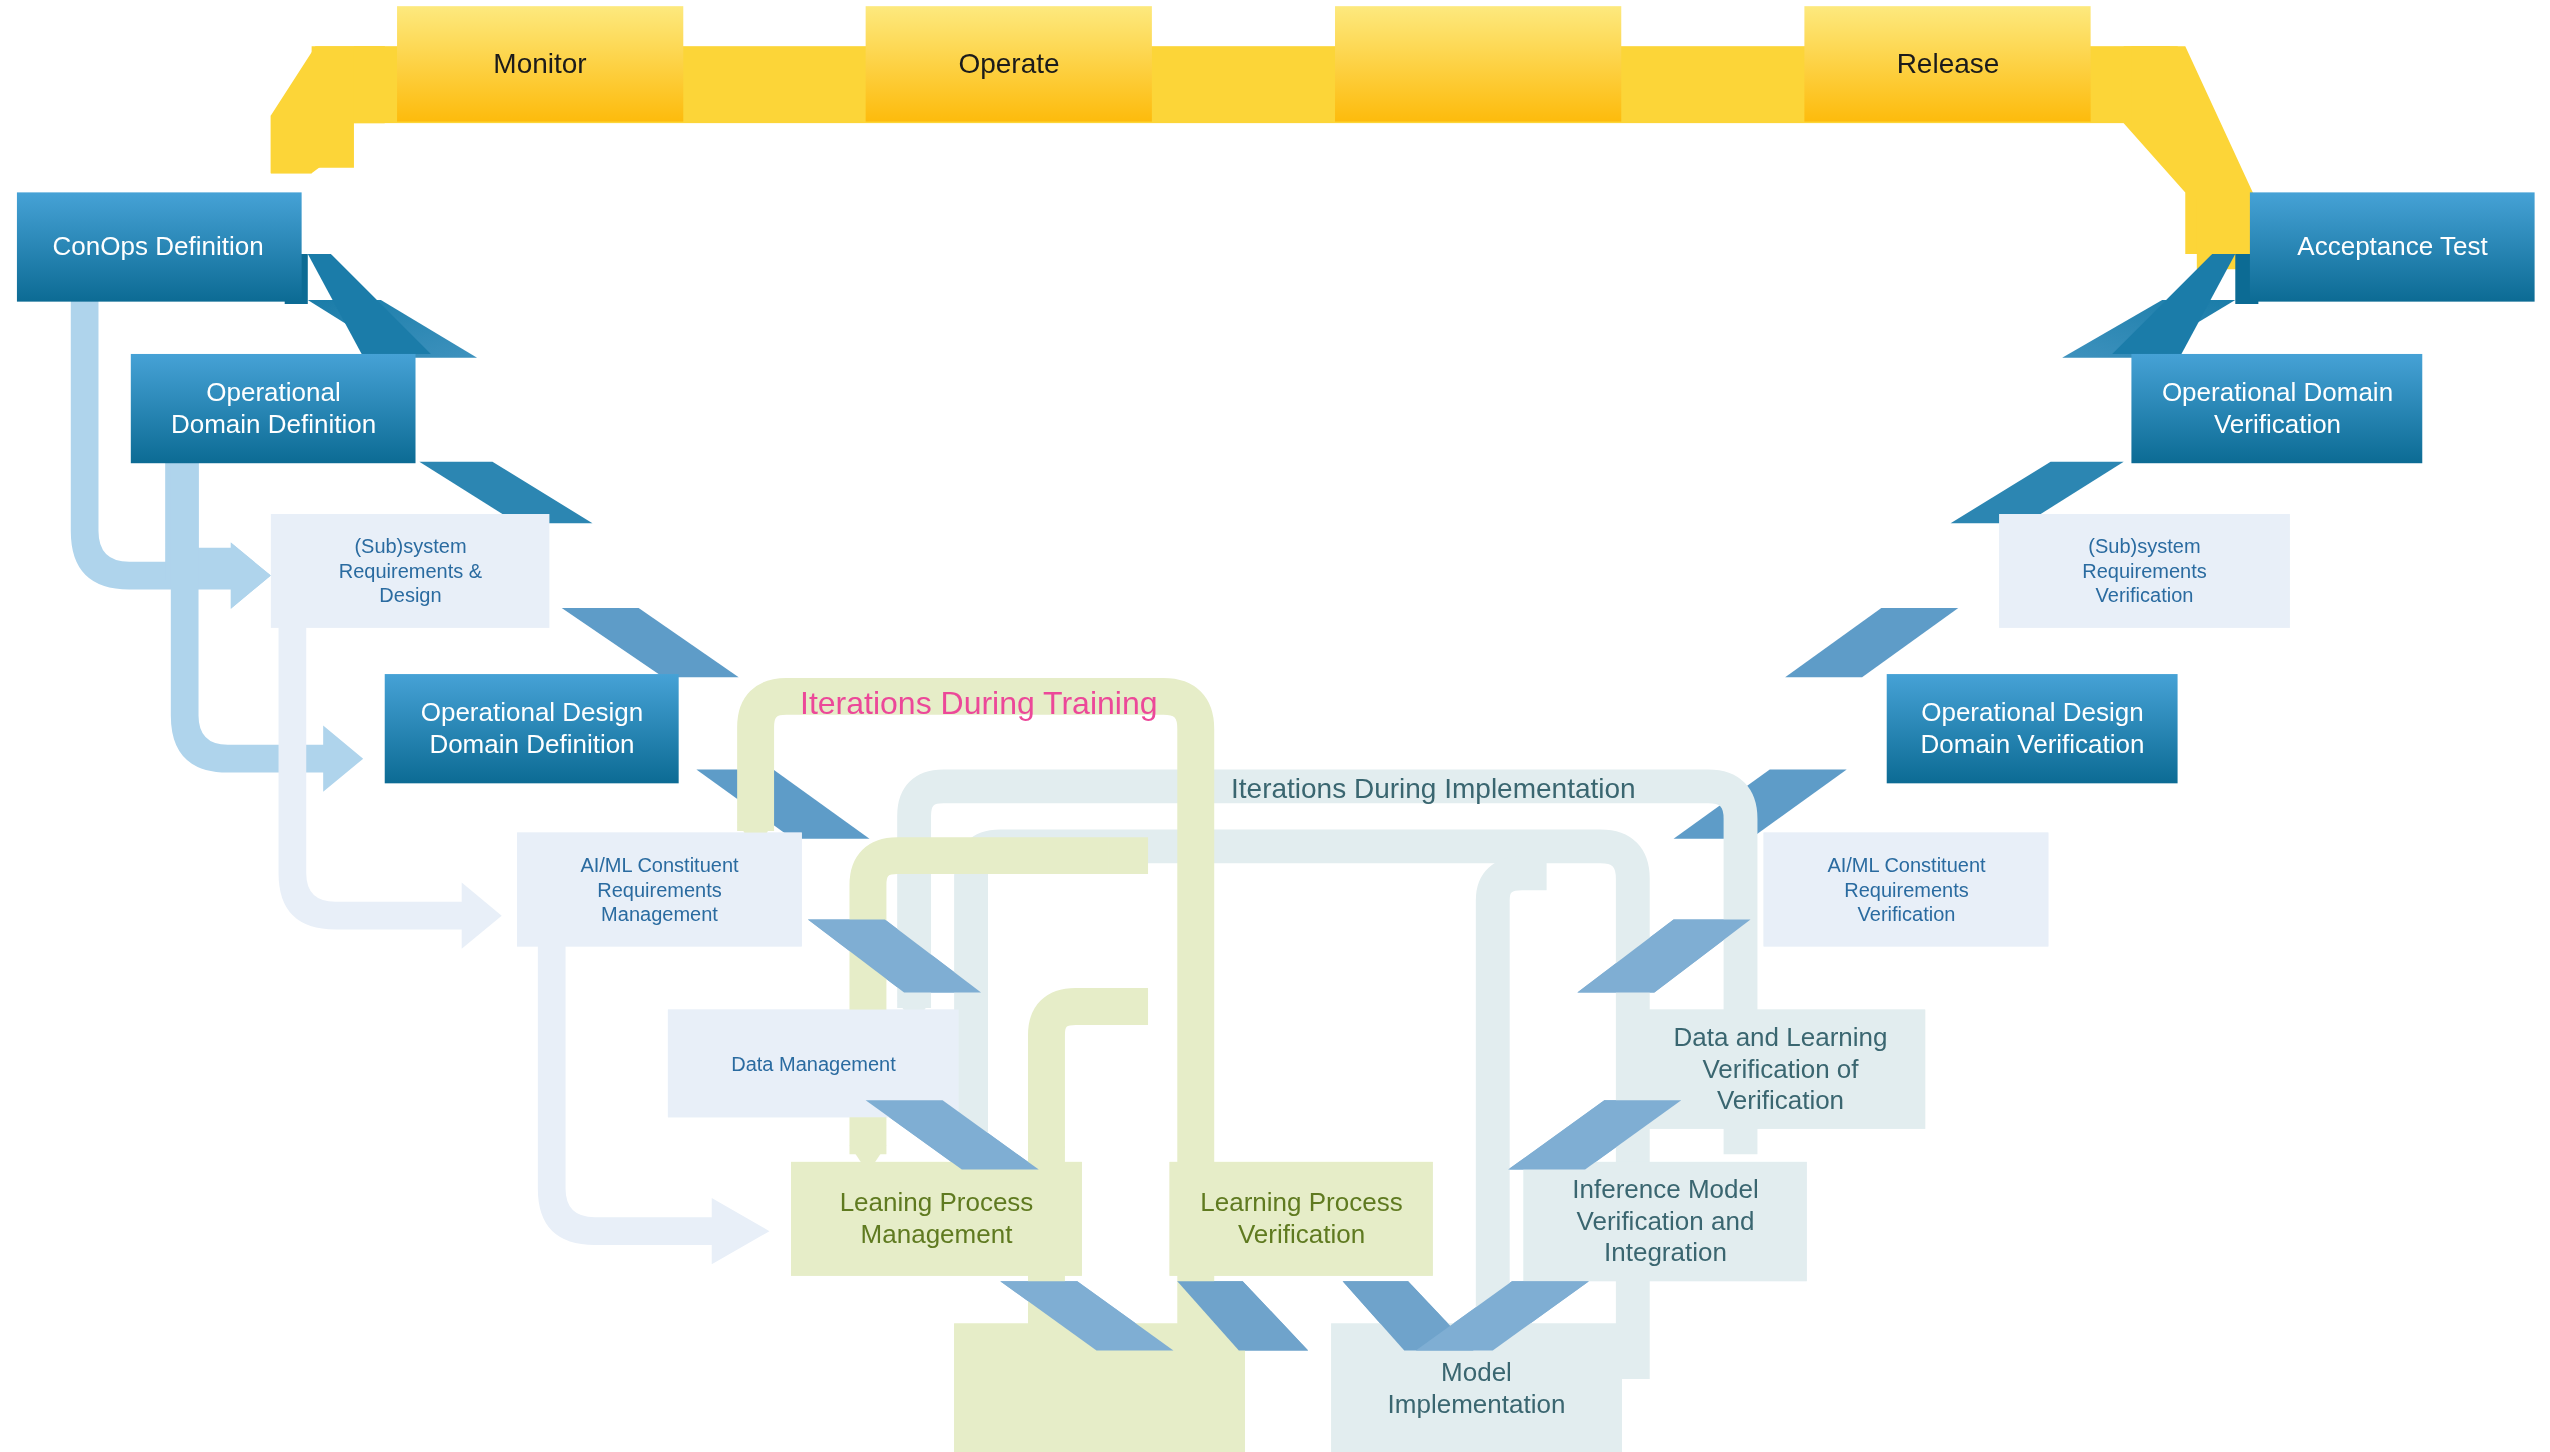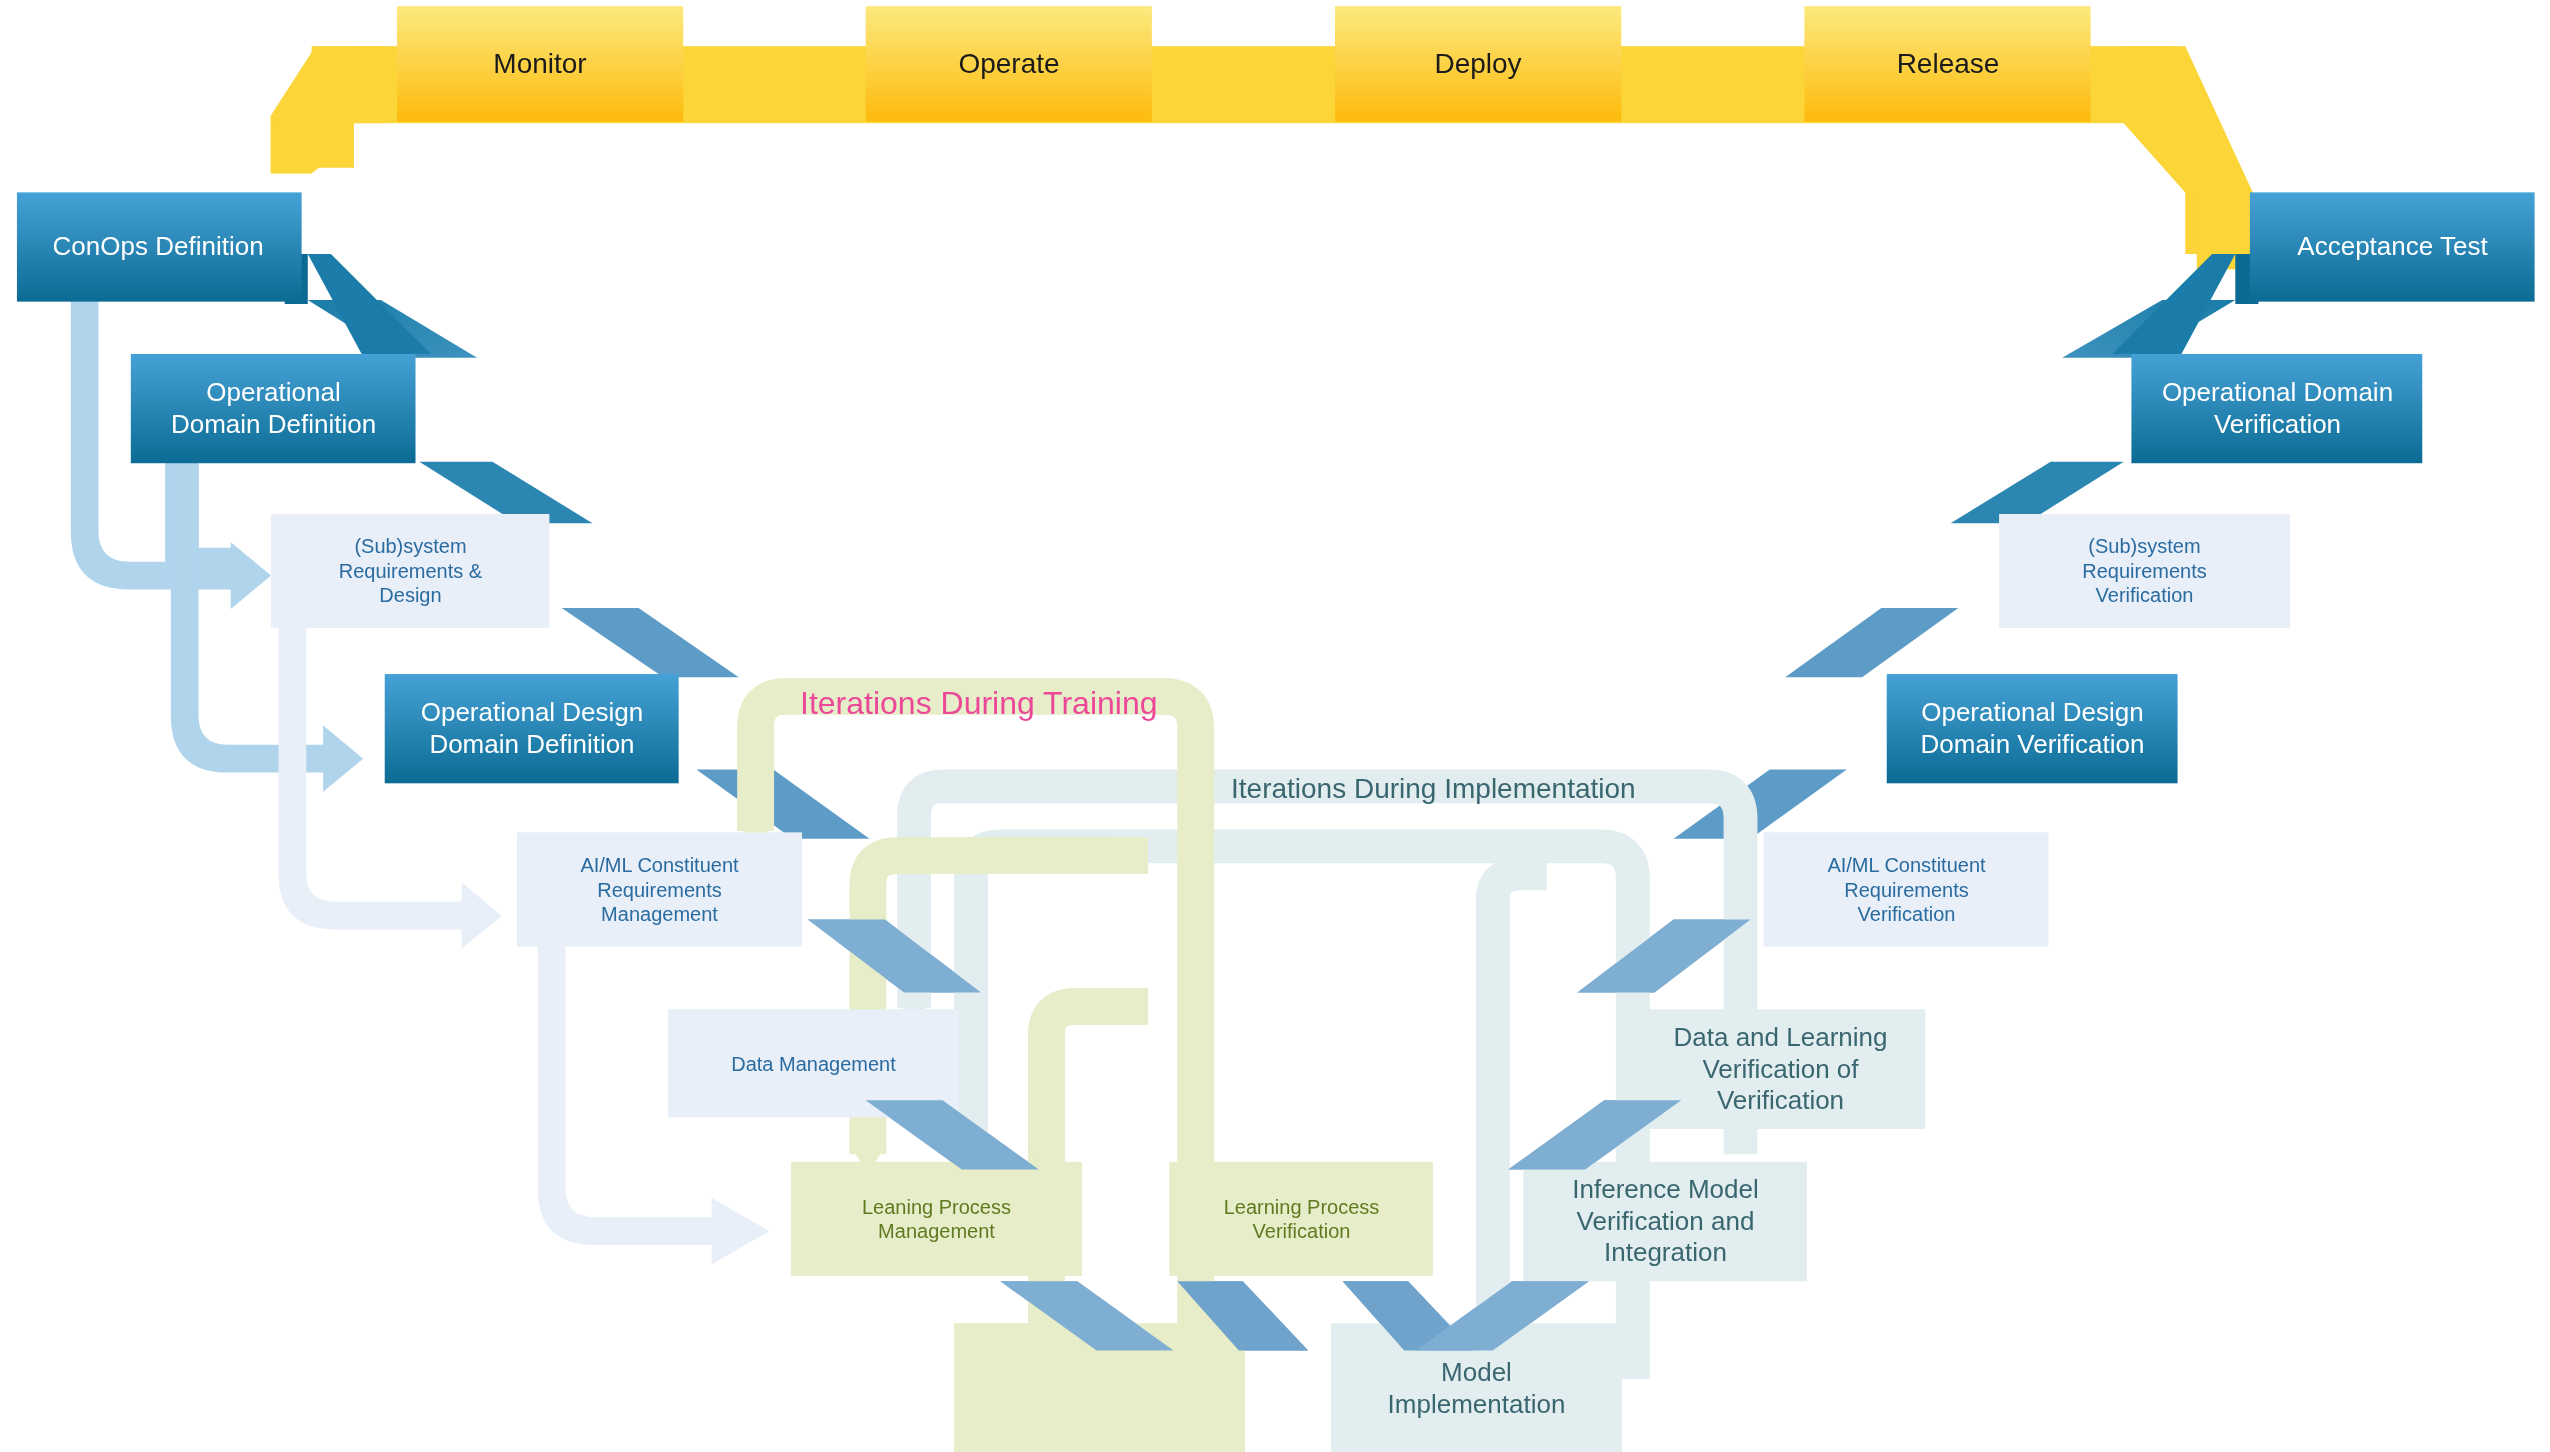--- a/index.html
+++ b/index.html
@@ -6,21 +6,21 @@
   body{font-family:"Liberation Sans", sans-serif;}
   #stage{position:relative;width:2550px;height:1452px;background:#fff;overflow:hidden;}
   svg.layer{position:absolute;left:0;top:0;width:2550px;height:1452px;}
   .boxlabel{
     position:absolute;display:flex;align-items:center;justify-content:center;
     text-align:center;line-height:1.22;pointer-events:none;
   }
   .lbl-dark{color:#ffffff;font-size:26px;}
   .lbl-blue{color:#2A6BA0;font-size:20px;}
   .lbl-teal{color:#3A6670;font-size:26px;}
-  .lbl-green{color:#5F7A20;font-size:20px;}
+  .lbl-green{color:#5F7A20;font-size:26px;}
   .lbl-yellow{color:#1b1b1b;font-size:28px;}
   .loop-label{position:absolute;pointer-events:none;white-space:nowrap;}
   .loop-green{color:#ec4899;font-size:32px;}
   .loop-blue{color:#3A6670;font-size:28px;}
 </style>
 </head>
 <body>
 
 <div id="stage">
 
@@ -173,21 +173,20 @@
     <polygon points="1745,1665 1830,1665 1915,1755 1825,1755" fill="#6FA3CB"></polygon>
     <polygon points="1965,1665 2065,1665 1940,1755 1840,1755" fill="#7FAED3"></polygon>
     <polygon points="2085,1430 2185,1430 2060,1520 1960,1520" fill="#7FAED3"></polygon>
     <polygon points="2175,1195 2275,1195 2150,1290 2050,1290" fill="#7FAED3"></polygon>
     <polygon points="1125,1430 1225,1430 1350,1520 1250,1520" fill="#7FAED3"></polygon>
     <polygon points="1050,1195 1150,1195 1275,1290 1175,1290" fill="#7FAED3"></polygon>
   </svg>
 
   <div class="boxlabel lbl-yellow" style="left:397px;top:6.2px;width:286px;height:115px;">Monitor</div>
   <div class="boxlabel lbl-yellow" style="left:866px;top:6.2px;width:286px;height:115px;">Operate</div>
-  <div class="boxlabel lbl-yellow" style="left:1335px;top:6.2px;width:286px;height:115px;">Deploy</div>
   <div class="boxlabel lbl-yellow" style="left:1805px;top:6.2px;width:286px;height:115px;">Release</div>
 
   <div class="boxlabel lbl-dark" style="left:24.6px;top:192px;width:277px;height:109px;justify-content:flex-start;padding-left:28px;box-sizing:border-box;">ConOps Definition</div>
   <div class="boxlabel lbl-dark" style="left:131px;top:354px;width:285px;height:109px;">Operational<br>Domain Definition</div>
   <div class="boxlabel lbl-blue" style="left:271px;top:514px;width:279px;height:114px;">(Sub)system<br>Requirements &amp;<br>Design</div>
   <div class="boxlabel lbl-dark" style="left:385px;top:674px;width:294px;height:109px;">Operational Design<br>Domain Definition</div>
   <div class="boxlabel lbl-blue" style="left:517px;top:833px;width:285px;height:114px;">AI/ML Constituent<br>Requirements<br>Management</div>
   <div class="boxlabel lbl-blue" style="left:668px;top:1010px;width:291px;height:108px;">Data Management</div>
   <div class="boxlabel lbl-green" style="left:791px;top:1162px;width:291px;height:114px;">Leaning Process<br>Management</div>
 

